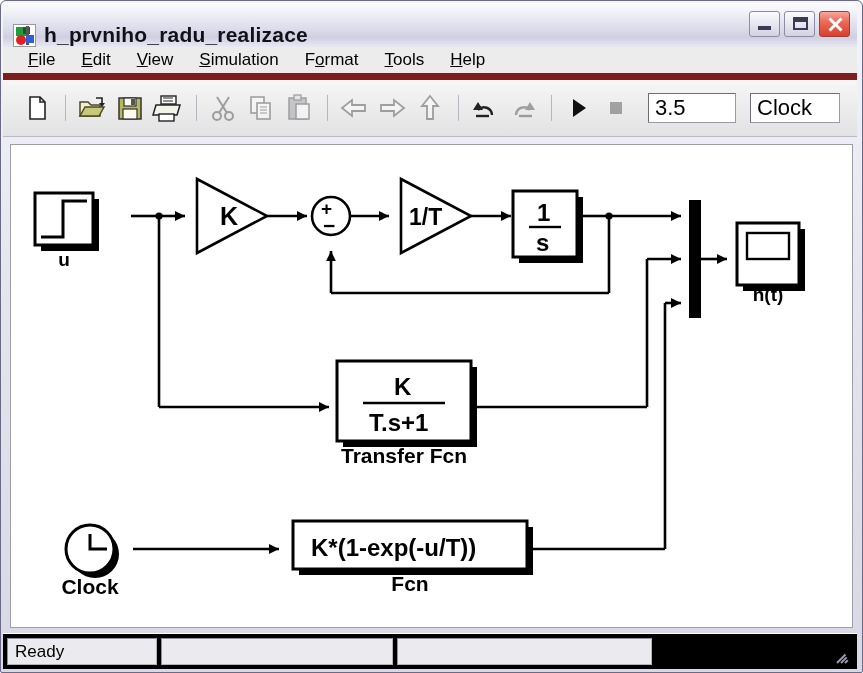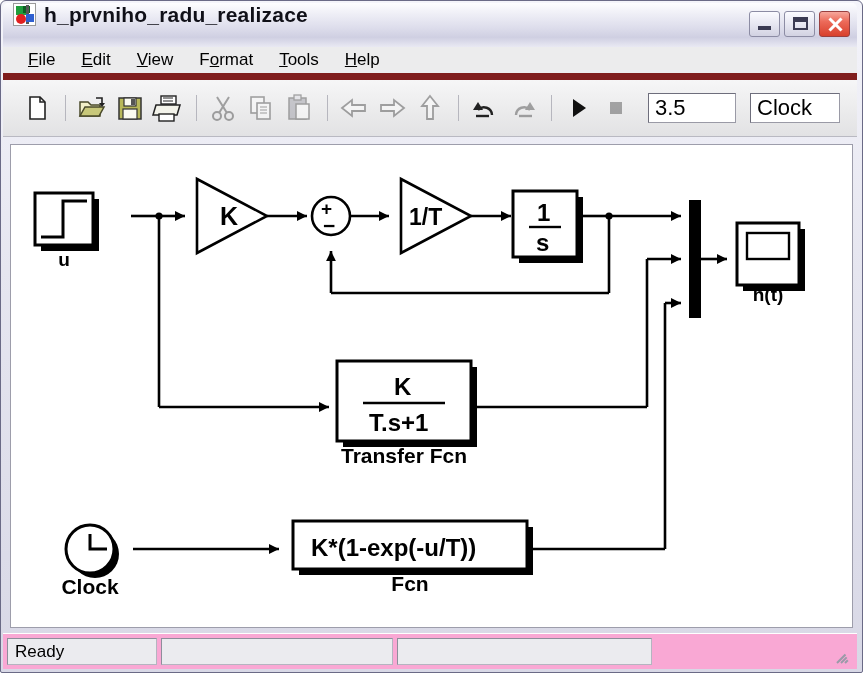--- a/index.html
+++ b/index.html
@@ -15,21 +15,21 @@
     background:linear-gradient(to bottom,#f4f4fa 0%,#e6e6f0 40%,#d8d8e6 100%);
     border:1px solid #6a6a86;
     border-radius:6px 6px 2px 2px;
     padding:3px;
   }
   .titlebar{
     position:absolute;left:3px;top:3px;width:854px;height:44px;
     box-sizing:border-box;
     background:linear-gradient(to bottom,#fdfdff 0%,#f0f0f7 22%,#dedeec 55%,#cfcfe2 78%,#e9e9f3 100%);
     border-radius:5px 5px 0 0;
-    display:flex;align-items:flex-start;
+    display:flex;align-items:flex-end;
   }
   .title-icon{
     width:23px;height:23px;margin-left:10px;margin-right:8px;
     position:relative;flex:0 0 auto;
     background:#ffffff;border:1px solid #9a9a9a;
     box-sizing:border-box;
   }
   .ti-green{position:absolute;left:2px;top:2px;width:11px;height:9px;background:#1f9d3c;}
   .ti-darkg{position:absolute;left:9px;top:2px;width:7px;height:7px;background:#0c5f22;}
   .ti-red{position:absolute;left:2px;top:10px;width:10px;height:10px;border-radius:50%;background:#e02020;}
@@ -94,21 +94,21 @@
   }
   .canvas svg{position:absolute;left:0;top:0;}
   .blk-label{
     position:absolute;font-size:19px;font-weight:bold;color:#000;
     text-align:center;white-space:nowrap;
   }
 
   
   .statusbar{
     position:absolute;left:3px;top:633px;width:854px;height:36px;
-    background:#f9a8d4;border-top:1px solid #ffffff;
+    background:#000000;border-top:1px solid #ffffff;
     display:flex;align-items:center;padding:13px 4px;box-sizing:border-box;
   }
   .sb-pane{
     height:27px;box-sizing:border-box;
     border:1px solid #b4b4c0;border-top-color:#8e8e9c;border-left-color:#8e8e9c;
     background:#ebebef;
     font-size:17px;color:#000;display:flex;align-items:center;padding:0 7px;
     margin-right:4px;flex:0 0 auto;white-space:nowrap;
   }
   #sb-status{width:150px;} #sb-zoom{width:225px;}
@@ -142,20 +142,21 @@
           <div class="g-x1"></div>
           <div class="g-x2"></div>
         </div>
     </div>
   </div>
 
   <div class="menubar">
     <div class="menu-item"><u>F</u>ile</div>
     <div class="menu-item"><u>E</u>dit</div>
     <div class="menu-item"><u>V</u>iew</div>
+    <div class="menu-item"><u>S</u>imulation</div>
     <div class="menu-item">F<u>o</u>rmat</div>
     <div class="menu-item"><u>T</u>ools</div>
     <div class="menu-item"><u>H</u>elp</div>
   </div>
 
   <div class="toolbar">
 
     <div class="tb-btn">
       <svg width="36" height="36" viewBox="0 0 36 36">
         <path d="M11 7 h10 l5 5 v17 h-15 z" fill="#ffffff" stroke="#222" stroke-width="1.6"></path>

